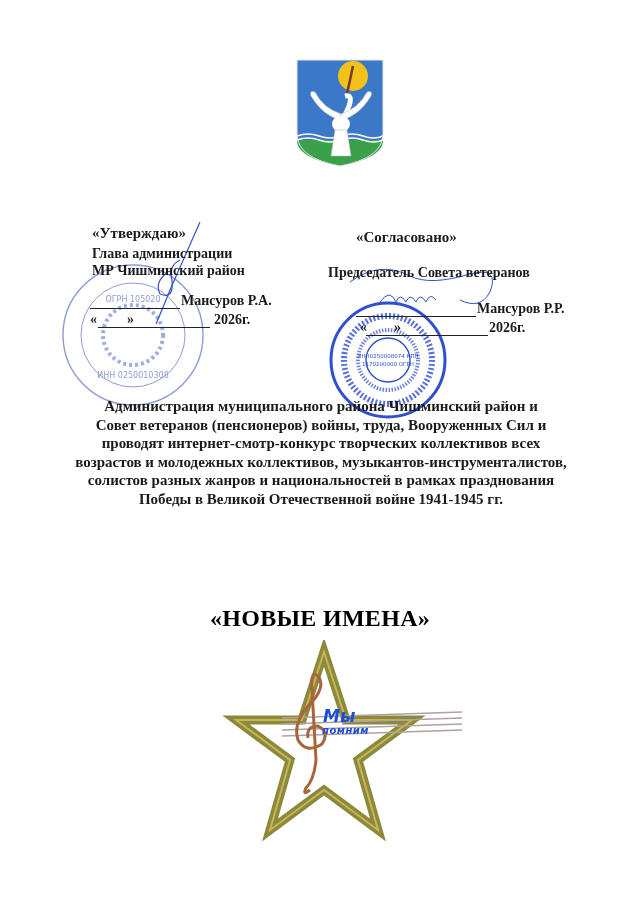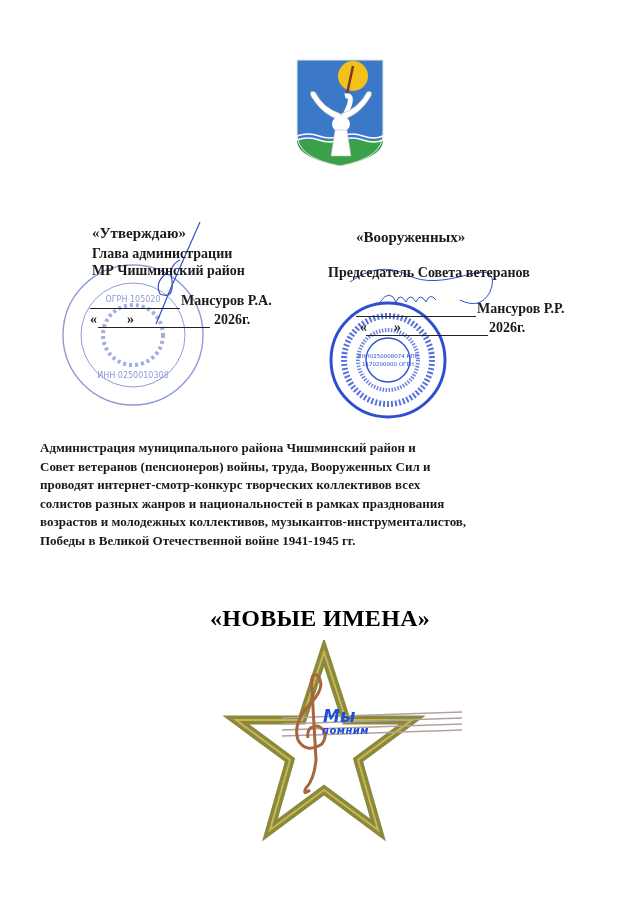--- a/index.html
+++ b/index.html
@@ -31,24 +31,24 @@
   .agree-role  { left: 328px; top: 265px; font-size: 14px; }
   .agree-name  { left: 477px; top: 301px; font-size: 14px; }
   .agree-date  { left: 489px; top: 320px; font-size: 14px; }
 
   
   .stamp { border-radius: 50%; }
 
   
   .body-text {
     left: 40px; top: 397px; width: 562px;
+    text-align: center;
     font-weight: bold;
-    font-size: 13px;
+    font-size: 15px;
     line-height: 18.6px;
-    margin-top: 42px;
   }
   .body-text div { white-space: nowrap; }
 
   .contest-title {
     left: 0; width: 640px; top: 605px;
     text-align: center;
     font-weight: bold;
     font-size: 24px;
     color: #000000;
     letter-spacing: 0.3px;
@@ -118,35 +118,35 @@
 <div class="abs blk approve-title">«Утверждаю»</div>
 <div class="abs blk approve-role1">Глава администрации</div>
 <div class="abs blk approve-role2">МР Чишминский район</div>
 <div class="line" style="left:90px; top:308px; width:90px;"></div>
 <div class="abs blk approve-name">Мансуров Р.А.</div>
 <div class="abs blk" style="left:90px; top:312px; font-size:14px;">«</div>
 <div class="abs blk" style="left:127px; top:312px; font-size:14px;">»</div>
 <div class="line" style="left:98px; top:327px; width:112px;"></div>
 <div class="abs blk approve-date">2026г.</div>
 
-<div class="abs blk agree-title">«Вооруженных»</div>
+<div class="abs blk agree-title">«Согласовано»</div>
 <div class="abs blk agree-role">Председатель Совета ветеранов</div>
 <div class="line" style="left:356px; top:316px; width:120px;"></div>
 <div class="abs blk agree-name">Мансуров Р.Р.</div>
 <div class="abs blk" style="left:360px; top:320px; font-size:14px;">«</div>
 <div class="abs blk" style="left:394px; top:320px; font-size:14px;">»</div>
 <div class="line" style="left:366px; top:335px; width:122px;"></div>
 <div class="abs blk agree-date">2026г.</div>
 
 <div class="abs body-text">
   <div>Администрация муниципального района Чишминский район и</div>
   <div>Совет ветеранов (пенсионеров) войны, труда, Вооруженных Сил и</div>
   <div>проводят интернет-смотр-конкурс творческих коллективов всех</div>
+  <div>возрастов и молодежных коллективов, музыкантов-инструменталистов,</div>
   <div>солистов разных жанров и национальностей в рамках празднования</div>
-  <div>возрастов и молодежных коллективов, музыкантов-инструменталистов,</div>
   <div>Победы в Великой Отечественной войне 1941-1945 гг.</div>
 </div>
 
 <div class="abs contest-title">«НОВЫЕ ИМЕНА»</div>
 
 <div class="abs emblem">
   <svg width="240" height="220" viewBox="0 0 240 220">
     <polygon points="82,12 104,80 170,80 116,120 136,190 82,150 28,190 48,120 -6,80 60,80" fill="none" stroke="#8a8a3a" stroke-width="9" stroke-linejoin="miter" transform="translate(20,0)"></polygon>
     <polygon points="82,12 104,80 170,80 116,120 136,190 82,150 28,190 48,120 -6,80 60,80" fill="none" stroke="#c9b45a" stroke-width="2" stroke-linejoin="miter" transform="translate(20,0)"></polygon>
     <g stroke="#b0a0a0" stroke-width="1.4">

